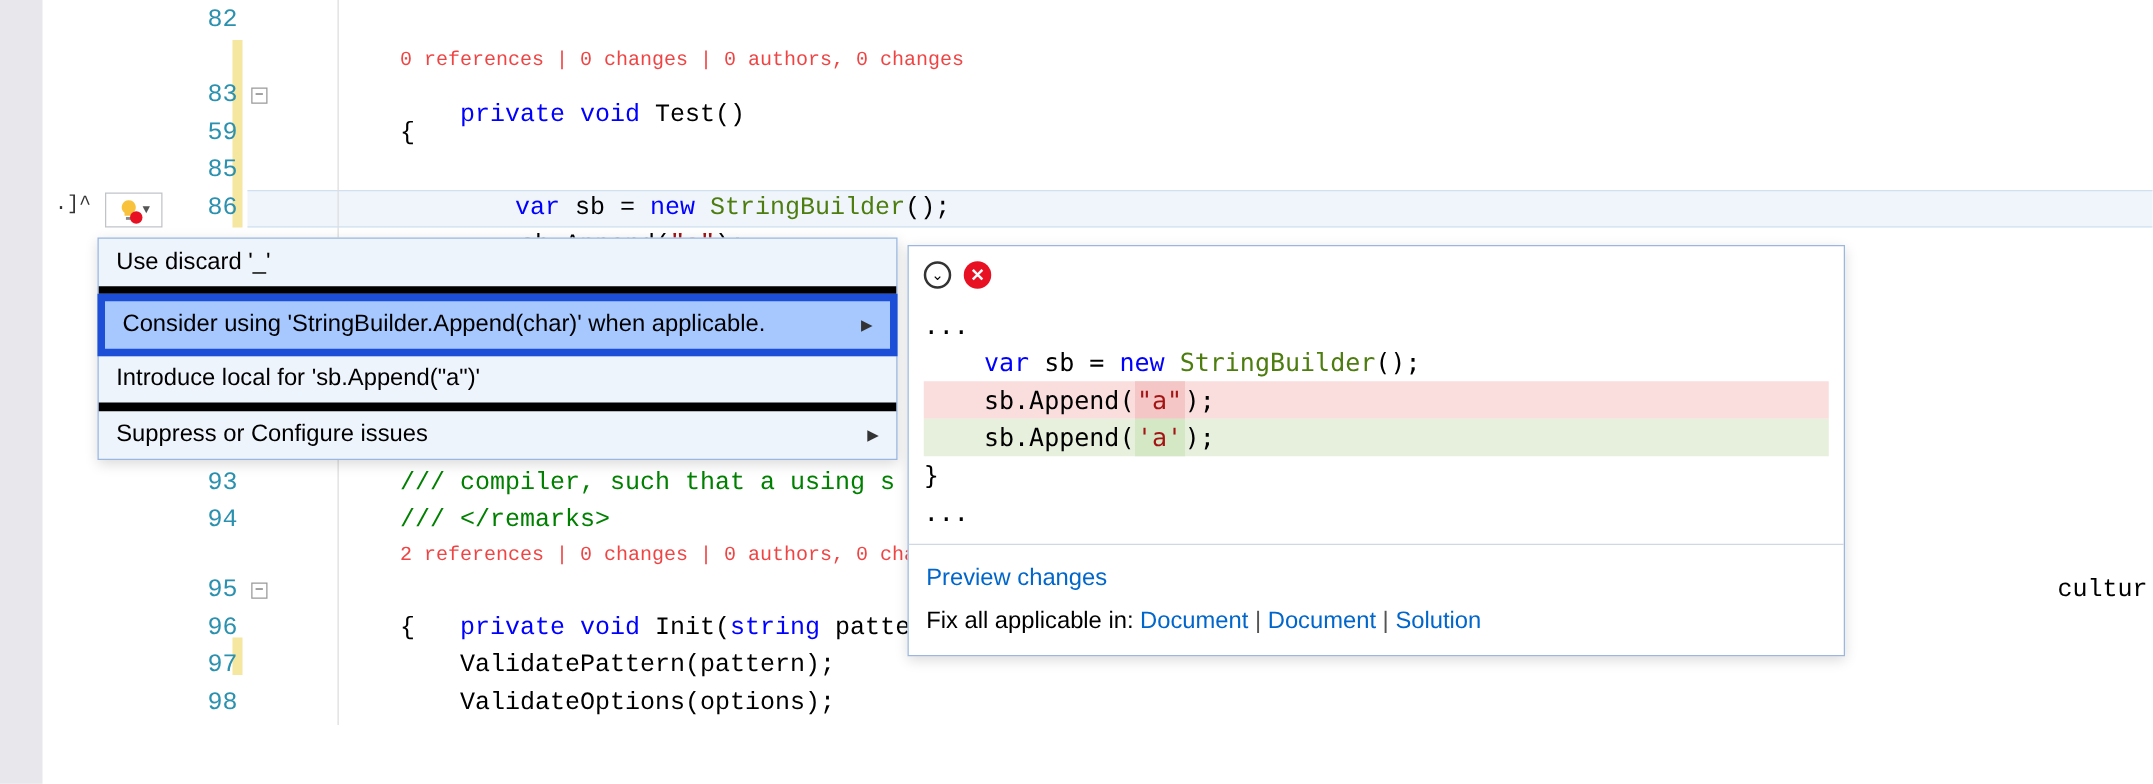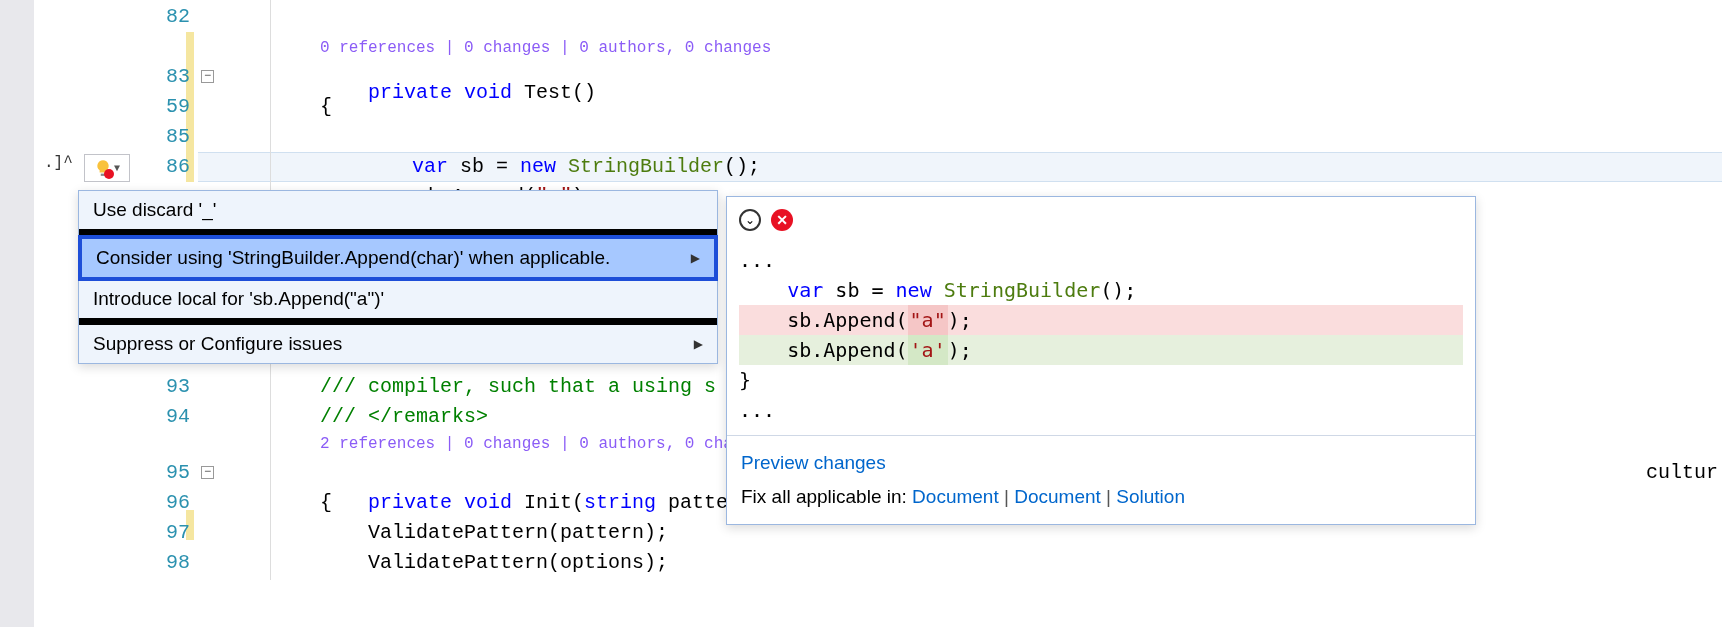--- a/index.html
+++ b/index.html
@@ -94,21 +94,21 @@
   }
   .code-line {
     height: 30px;
     line-height: 30px;
     white-space: pre;
     font-size: 20px;
   }
   .codelens {
     height: 24px;
     line-height: 24px;
-    color: #8b5cf6;
+    color: #ef4444;
     font-size: 16px;
     padding-left: 90px;
   }
   .k-blue { color: #0000ff; }
   .k-type { color: #4d7c0f; }
   .k-str { color: #a31515; }
   .k-comment { color: #008000; }
   .squiggle {
     border-bottom: 2px dotted #e81123;
   }
@@ -142,21 +142,21 @@
   .qa-item {
     padding: 8px 14px;
     border-bottom: 7px solid #000000;
     display: flex;
     justify-content: space-between;
     align-items: center;
   }
   .qa-item:last-child { border-bottom: none; }
   .qa-item.selected {
     background: #a6c8ff;
-    border: 4px solid #1d4ed8;
+    border: 6px solid #1d4ed8;
     margin: -1px;
   }
   .submenu-arrow {
     font-size: 12px;
     color: #333;
   }
 
   
   .preview {
     position: absolute;
@@ -277,21 +277,21 @@
 
   <div class="code-line" style="position:absolute;top:372px;left:90px"><span class="k-comment">/// compiler, such that a using s</span></div>
   <div class="code-line" style="position:absolute;top:402px;left:90px"><span class="k-comment">/// &lt;/remarks&gt;</span></div>
   <div class="codelens" style="position:absolute;top:432px">2 references | 0 changes | 0 authors, 0 changes</div>
   <div class="code-line" style="position:absolute;top:458px;left:90px">
     <span class="k-blue">private</span> <span class="k-blue">void</span><span> Init(</span><span class="k-blue">string</span><span> pattern</span>
   </div>
   <div class="code-line" style="position:absolute;top:458px;right:4px">cultur</div>
   <div class="code-line" style="position:absolute;top:488px;left:90px">{</div>
   <div class="code-line" style="position:absolute;top:518px;left:90px">    ValidatePattern(pattern);</div>
-  <div class="code-line" style="position:absolute;top:548px;left:90px">    ValidatePattern(options);</div>
+  <div class="code-line" style="position:absolute;top:548px;left:90px">    ValidateOptions(options);</div>
 </div>
 
 <div class="qa-menu">
   <div class="qa-item">
     <span>Use discard '_'</span>
   </div>
   <div class="qa-item selected">
     <span>Consider using 'StringBuilder.Append(char)' when applicable.</span>
     <span class="submenu-arrow">▶</span>
   </div>

